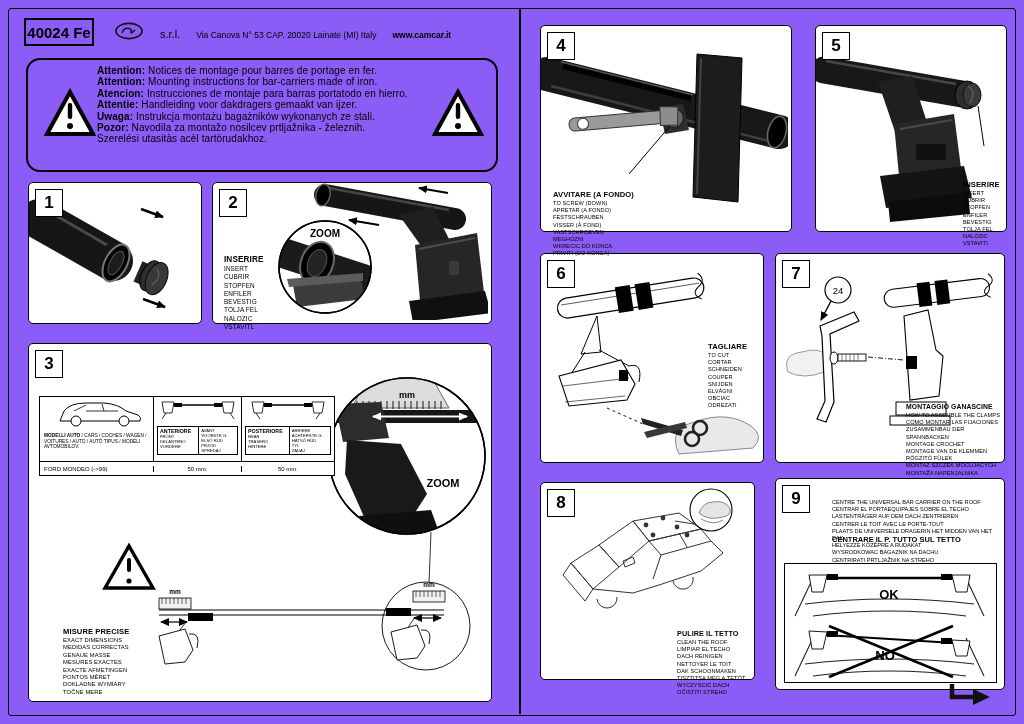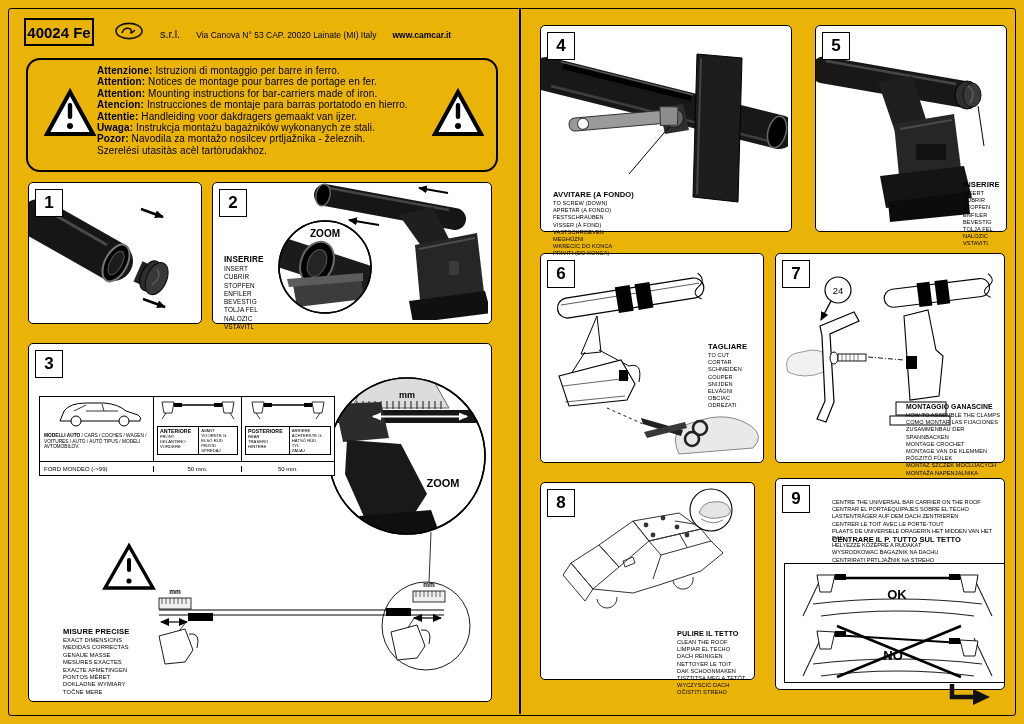--- a/index.html
+++ b/index.html
@@ -1,16 +1,16 @@
 <!DOCTYPE html>
 <html><head>
 <meta charset="utf-8">
 <style>
   html,body{margin:0;padding:0;background:#e8e8e8;}
-  .page{position:relative;width:1024px;height:724px;background:#eab308;overflow:hidden;
+  .page{position:relative;width:1024px;height:724px;background:#8b5cf6;overflow:hidden;
         font-family:"Liberation Sans","DejaVu Sans",sans-serif;color:#000;}
   .page-border{position:absolute;left:8px;top:8px;width:1006px;height:706px;
         border:1px solid #000;border-radius:3px;}
   .divider{position:absolute;left:519px;top:9px;width:1.5px;height:705px;background:#000;}
 
   
   .code-box{position:absolute;left:24px;top:18px;width:66px;height:24px;border:2px solid #000;
         display:flex;align-items:center;justify-content:center;font-weight:bold;font-size:15px;}
   .brand{position:absolute;left:114px;top:22px;display:flex;align-items:baseline;gap:16px;white-space:nowrap;}
   .brand .srl{font-size:11px;}
@@ -46,21 +46,21 @@
   .models-text{font-size:4.8px;line-height:5.6px;padding:0 4px;}
   .pos-box{display:flex;border:0.8px solid #000;margin:1px 3px 0 3px;font-size:4.2px;line-height:5px;}
   .pos-main{width:46%;padding:1px 2px;border-right:0.6px solid #000;}
   .pos-title{font-weight:bold;font-size:5.3px;line-height:6px;}
   .pos-alt{padding:1px 2px;}
   .model{padding-left:4px;font-size:6px;}
   .mmv{text-align:center;font-size:6px;}
 
   .p9-title{position:absolute;left:56px;top:8px;font-weight:bold;font-size:7.5px;z-index:5;margin-top:48px;}
   .p9-lines{position:absolute;left:56px;top:20px;font-size:5.6px;line-height:7.2px;z-index:5;}
-  .p9-box{position:absolute;left:8px;top:84px;width:211px;height:118px;border:1.2px solid #000;padding-left:8px;}
+  .p9-box{position:absolute;left:8px;top:84px;width:211px;height:118px;border:1.2px solid #000;}
 </style>
 </head>
 <body>
 
 <div class="page">
 
   <svg width="0" height="0" style="position:absolute">
     <defs>
       <marker id="ah" markerUnits="userSpaceOnUse" markerWidth="10" markerHeight="9" refX="8" refY="4" orient="auto-start-reverse">
         <path d="M0,0 L9,4 L0,8 Z" fill="#000"></path>
@@ -92,21 +92,20 @@
       <path d="M26,4 L49,46 L3,46 Z" fill="#fff" stroke="#000" stroke-width="4" stroke-linejoin="miter"></path>
       <rect x="23.8" y="15" width="4.4" height="16" rx="2" fill="#000"></rect>
       <circle cx="26" cy="38" r="3" fill="#000"></circle>
     </svg>
     <svg class="art" style="left:404px;top:28px" width="52" height="50" viewBox="0 0 52 50">
       <path d="M26,4 L49,46 L3,46 Z" fill="#fff" stroke="#000" stroke-width="4" stroke-linejoin="miter"></path>
       <rect x="23.8" y="15" width="4.4" height="16" rx="2" fill="#000"></rect>
       <circle cx="26" cy="38" r="3" fill="#000"></circle>
     </svg>
     <div class="attn-text">
-      <div><b>Attenzione:</b><span> Istruzioni di montaggio per barre in ferro.</span></div>
       <div><b>Attention:</b><span> Notices de montage pour barres de portage en fer.</span></div>
       <div><b>Attention:</b><span> Mounting instructions for bar-carriers made of iron.</span></div>
       <div><b>Atencion:</b><span> Instrucciones de montaje para barras portatodo en hierro.</span></div>
       <div><b>Attentie:</b><span> Handleiding voor dakdragers gemaakt van ijzer.</span></div>
       <div><b>Uwaga:</b><span> Instrukcja montażu bagażników wykonanych ze stali.</span></div>
       <div><b>Pozor:</b><span> Navodila za montažo nosilcev prtljažnika - železnih.</span></div>
       <div><b></b><span>Szerelési utasitàs acèl tartòrudakhoz.</span></div>
     </div>
   </div>
 

